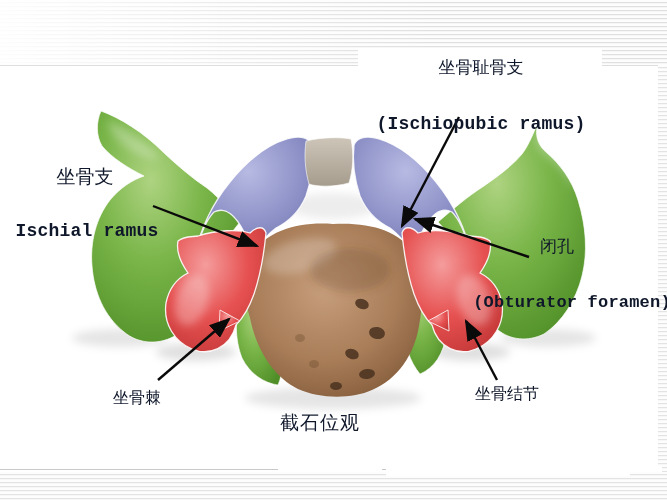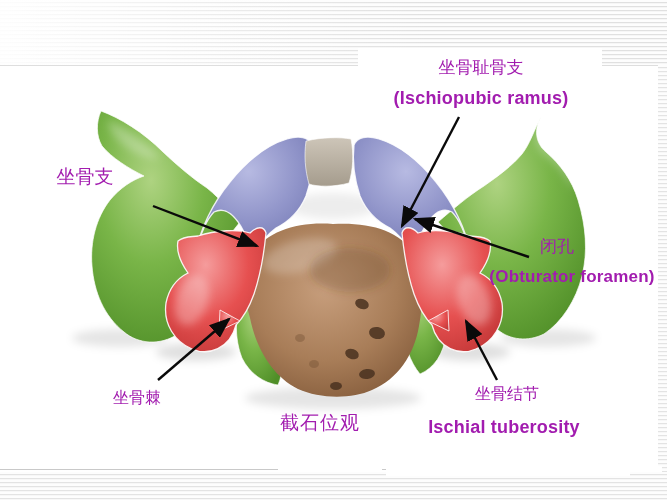--- a/index.html
+++ b/index.html
@@ -25,23 +25,23 @@
   .rule-bottom{position:absolute;left:0;top:469px;width:630px;height:1px;background:#c9c9c9;}
   .rule-bottom-white-gap{position:absolute;left:628px;top:466px;width:34px;height:6px;background:#fff;}
   
   .whitebox{position:absolute;background:#ffffff;}
   .wb-top{left:358px;top:48px;width:244px;height:74px;}
   .wb-caption{left:278px;top:402px;width:104px;height:68px;}
   .wb-tuberosity{left:386px;top:400px;width:244px;height:76px;}
   
   .scene{position:absolute;left:0;top:0;width:667px;height:500px;}
   
-  .lbl{position:absolute;transform:translateX(-50%);white-space:nowrap;color:#a21caf;}
+  .lbl{position:absolute;transform:translateX(-50%);white-space:nowrap;color:#0f172a;}
   .zh{font-family:"Liberation Serif","DejaVu Serif",serif;font-weight:400;}
-  .en{font-family:Liberation Sans, sans-serif;font-weight:700;letter-spacing:.2px;}
+  .en{font-family:Liberation Mono, monospace;font-weight:700;letter-spacing:.2px;margin-top:26px;}
   .zh-top{left:481px;top:56px;font-size:17px;}
   .en-top{left:481px;top:88px;font-size:18px;}
   .zh-left{left:85px;top:164px;font-size:19px;}
   .en-left{left:87px;top:195px;font-size:18px;}
   .zh-right{left:557px;top:235px;font-size:17px;}
   .en-right{left:572px;top:267px;font-size:17px;}
   .zh-bleft{left:137px;top:388px;font-size:16px;}
   .en-bleft{left:139px;top:405px;font-size:18px;}
   .caption{left:320px;top:410px;font-size:19px;letter-spacing:1px;}
   .zh-bright{left:507px;top:384px;font-size:16px;}
@@ -168,24 +168,24 @@
       <line x1="529" y1="257" x2="415" y2="219" marker-end="url(#ah)"></line>
       <line x1="158" y1="380" x2="229" y2="319" marker-end="url(#ah)"></line>
       <line x1="497" y1="380" x2="466" y2="321" marker-end="url(#ah)"></line>
     </g>
   </svg>
 
   <div class="lbl zh zh-top">坐骨耻骨支</div>
   <div class="lbl en en-top">(Ischiopubic ramus)</div>
 
   <div class="lbl zh zh-left">坐骨支</div>
+  <div class="lbl en en-left">Ischial ramus</div>
 
   <div class="lbl zh zh-right">闭孔</div>
   <div class="lbl en en-right">(Obturator foramen)</div>
 
   <div class="lbl zh zh-bleft">坐骨棘</div>
 
   <div class="lbl zh caption">截石位观</div>
 
   <div class="lbl zh zh-bright">坐骨结节</div>
-  <div class="lbl en en-bright">Ischial tuberosity</div>
 
 </div>
 
 </body></html>

